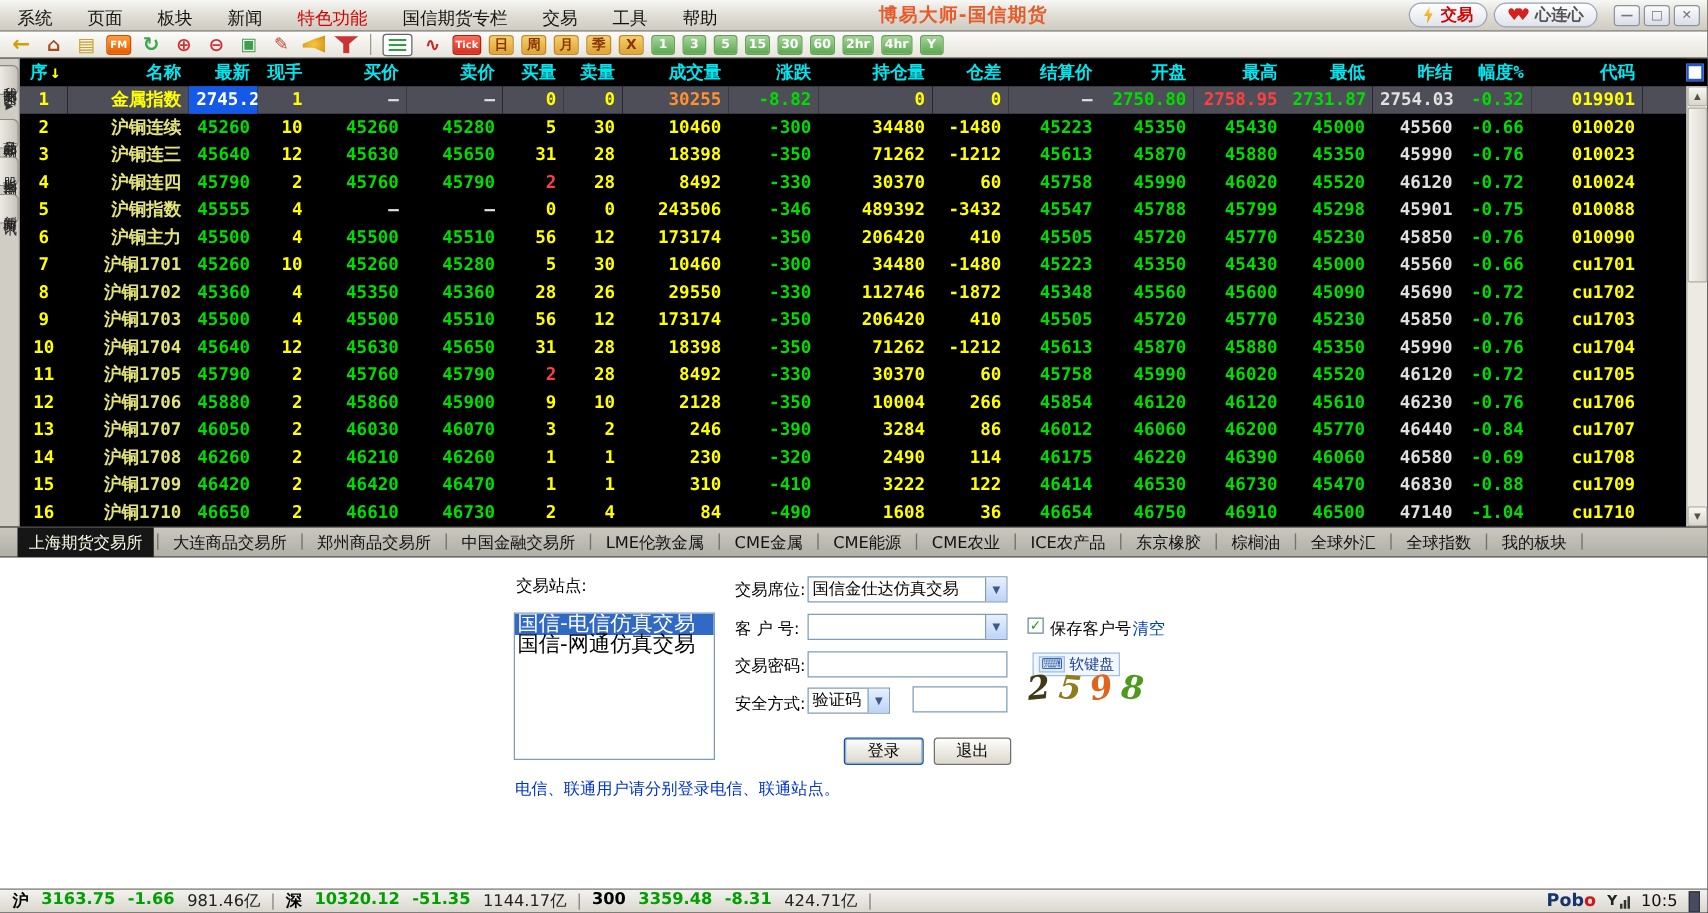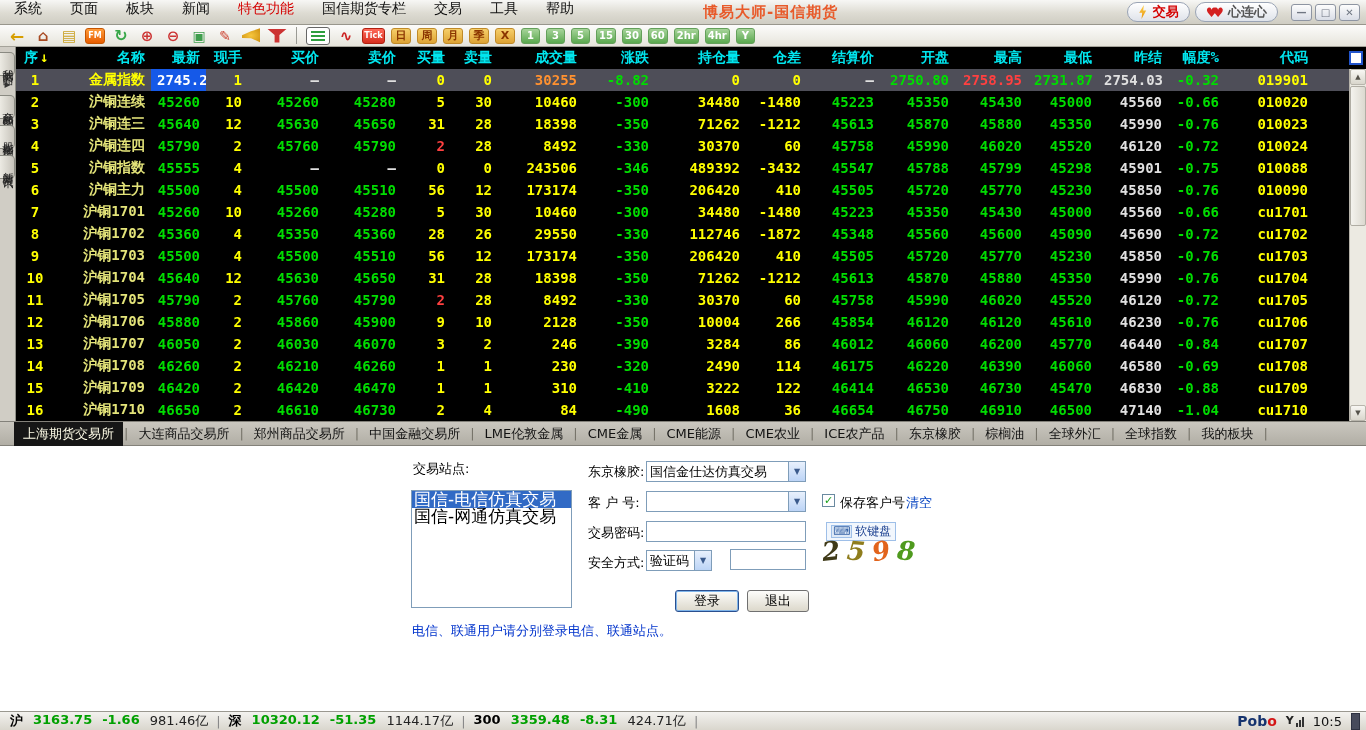--- a/index.html
+++ b/index.html
@@ -2,21 +2,21 @@
 <html><head>
 <meta charset="utf-8">
 <style>
   * { box-sizing: border-box; margin: 0; padding: 0; }
   html,body { width:1366px; height:730px; overflow:hidden; }
   body { font-family:"DejaVu Sans", sans-serif; }
   .window { width:1366px; height:730px; background:#000; position:relative; display:flex; flex-direction:column; }
 
   
   .titlebar { height:25px; flex:0 0 25px; background:linear-gradient(#f7f7f5,#dddbd2 55%,#cfcdc3); border-bottom:1px solid #98968c;
-              display:flex; align-items:flex-start; position:relative; }
+              display:flex; align-items:flex-end; position:relative; }
   .menu-item { font-size:14px; color:#111; padding:0 14px; cursor:default; }
   .menu-item.accent { color:#d40000; }
   .app-title { position:absolute; left:703px; top:3px; font-size:15px; font-weight:bold; color:#e85a2a; letter-spacing:1px; }
   .tb-right { position:absolute; right:6px; top:2px; display:flex; align-items:center; gap:5px; }
   .pill { height:20px; border:1px solid #9aa4b5; border-radius:10px; background:linear-gradient(#ffffff,#dfe3ea);
           display:flex; align-items:center; padding:0 10px; gap:5px; font-size:13px; font-weight:bold; }
   .pill .bolt { width:10px; height:14px; background:linear-gradient(#ffd34d,#e8920a);
           clip-path:polygon(62% 0,15% 56%,45% 56%,38% 100%,85% 40%,55% 40%); }
   .pill.trade { color:#d40000; }
   .pill .hearts { color:#d42020; letter-spacing:-5px; font-size:13px; margin-right:4px; }
@@ -631,21 +631,21 @@
       <span class="ex-sep">|</span>
     </div>
 
   <div class="panel">
     <span class="plabel" style="left:413px;top:14px;">交易站点:</span>
     <div class="xp-list" id="station-list">
         <div class="station selected">国信-电信仿真交易</div>
         <div class="station">国信-网通仿真交易</div>
       </div>
 
-    <span class="plabel" style="left:588px;top:17px;">东京橡胶:</span>
+    <span class="plabel" style="left:588px;top:17px;">交易席位:</span>
     <div class="xp-combo" style="left:646px;top:15px;width:160px;">
       <span class="txt">国信金仕达仿真交易</span>
       <span class="arrow">▼</span>
     </div>
 
     <span class="plabel" style="left:588px;top:48px;">客 户 号:</span>
     <div class="xp-combo" style="left:646px;top:45px;width:160px;">
       <span class="txt"></span>
       <span class="arrow">▼</span>
     </div>

